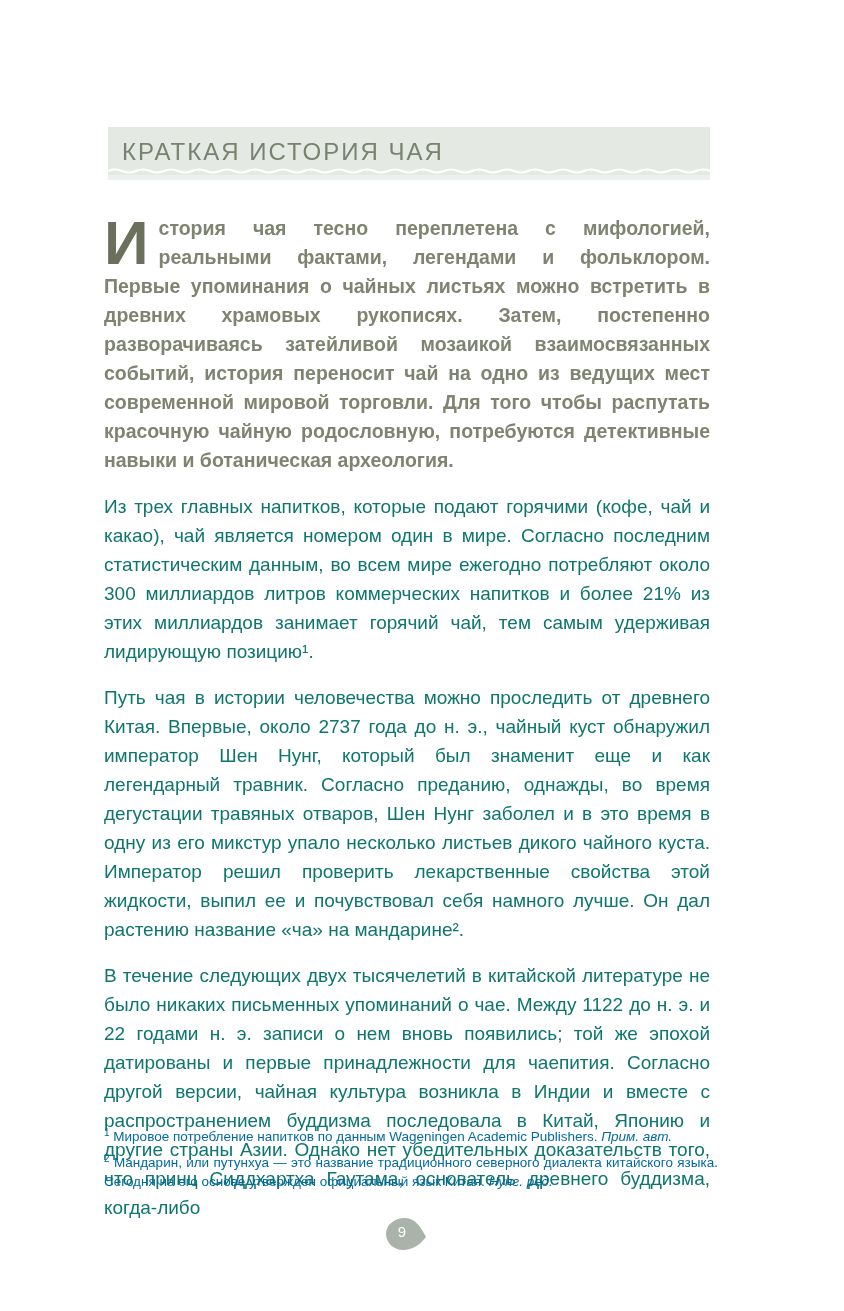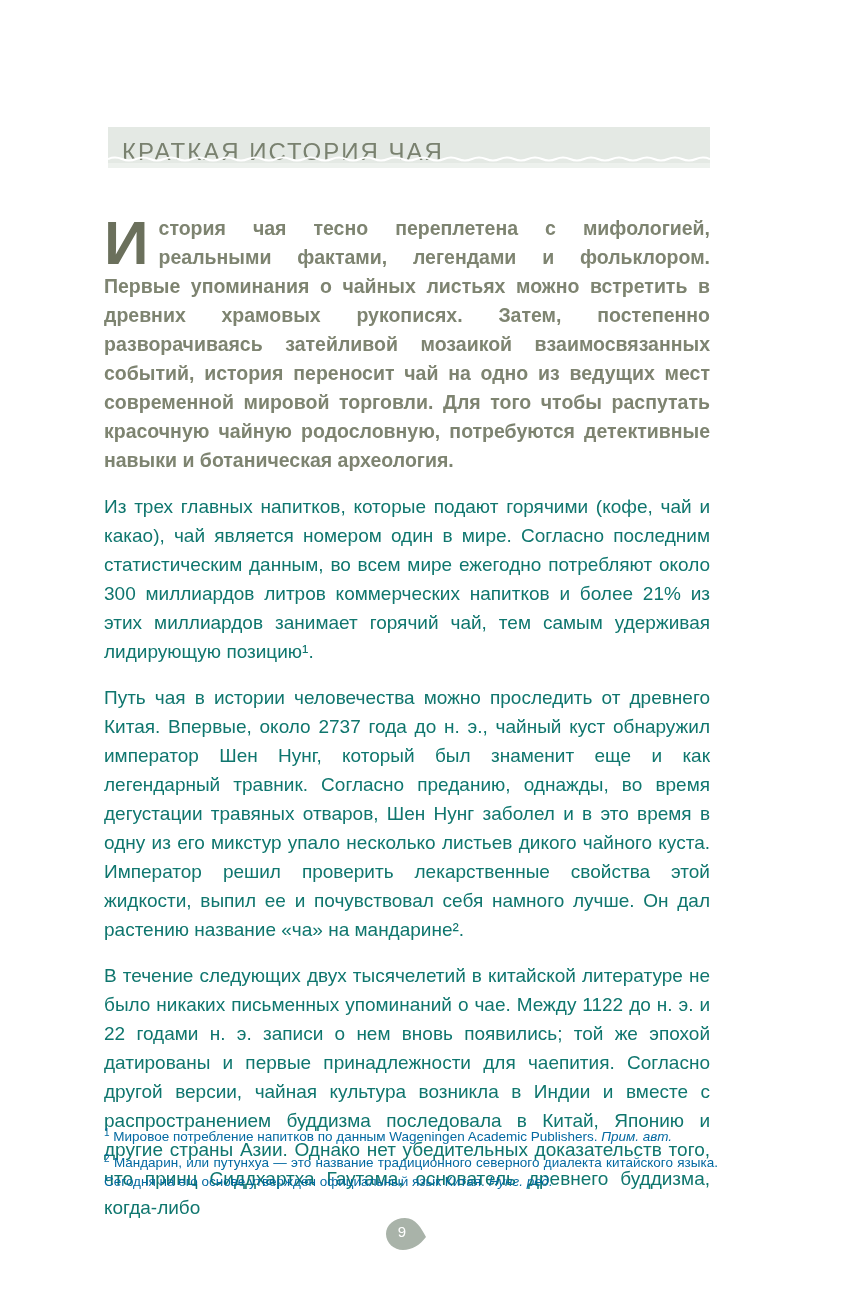--- a/index.html
+++ b/index.html
@@ -9,21 +9,21 @@
     height: 1311px;
     background: #ffffff;
     font-family: "Liberation Sans", sans-serif;
     overflow: hidden;
   }
 
   
   .chapter-header {
     position: absolute;
     left: 108px; top: 127px;
-    width: 602px; height: 41px;
+    width: 602px; height: 53px;
     background: #e4e9e4;
   }
   .chapter-title {
     margin: 0;
     padding: 11px 0 0 14px;
     font-size: 24px;
     font-weight: 400;
     letter-spacing: 2px;
     color: #79816f;
   }

